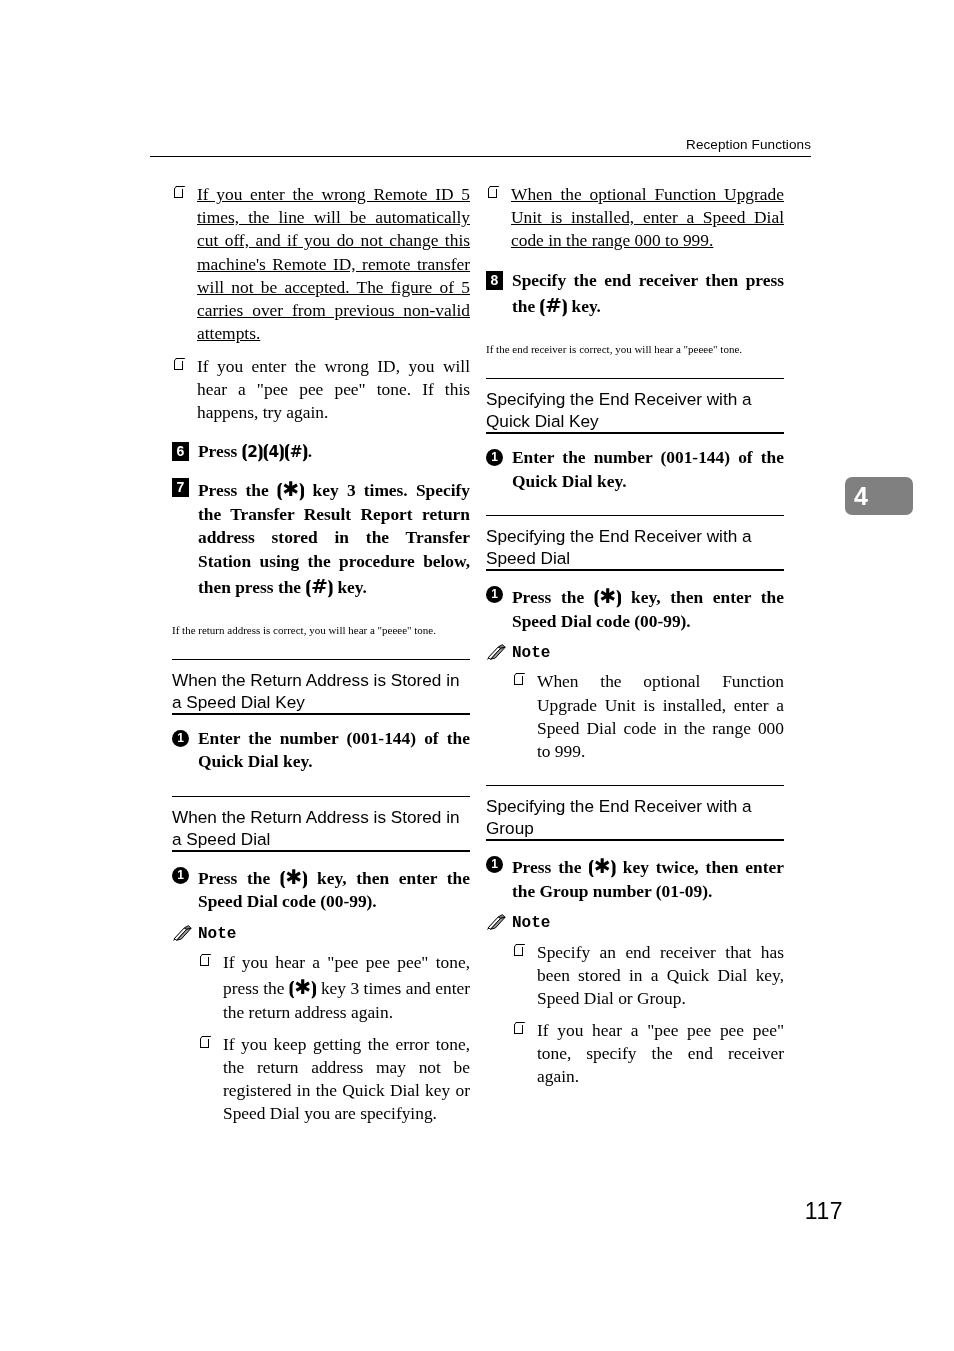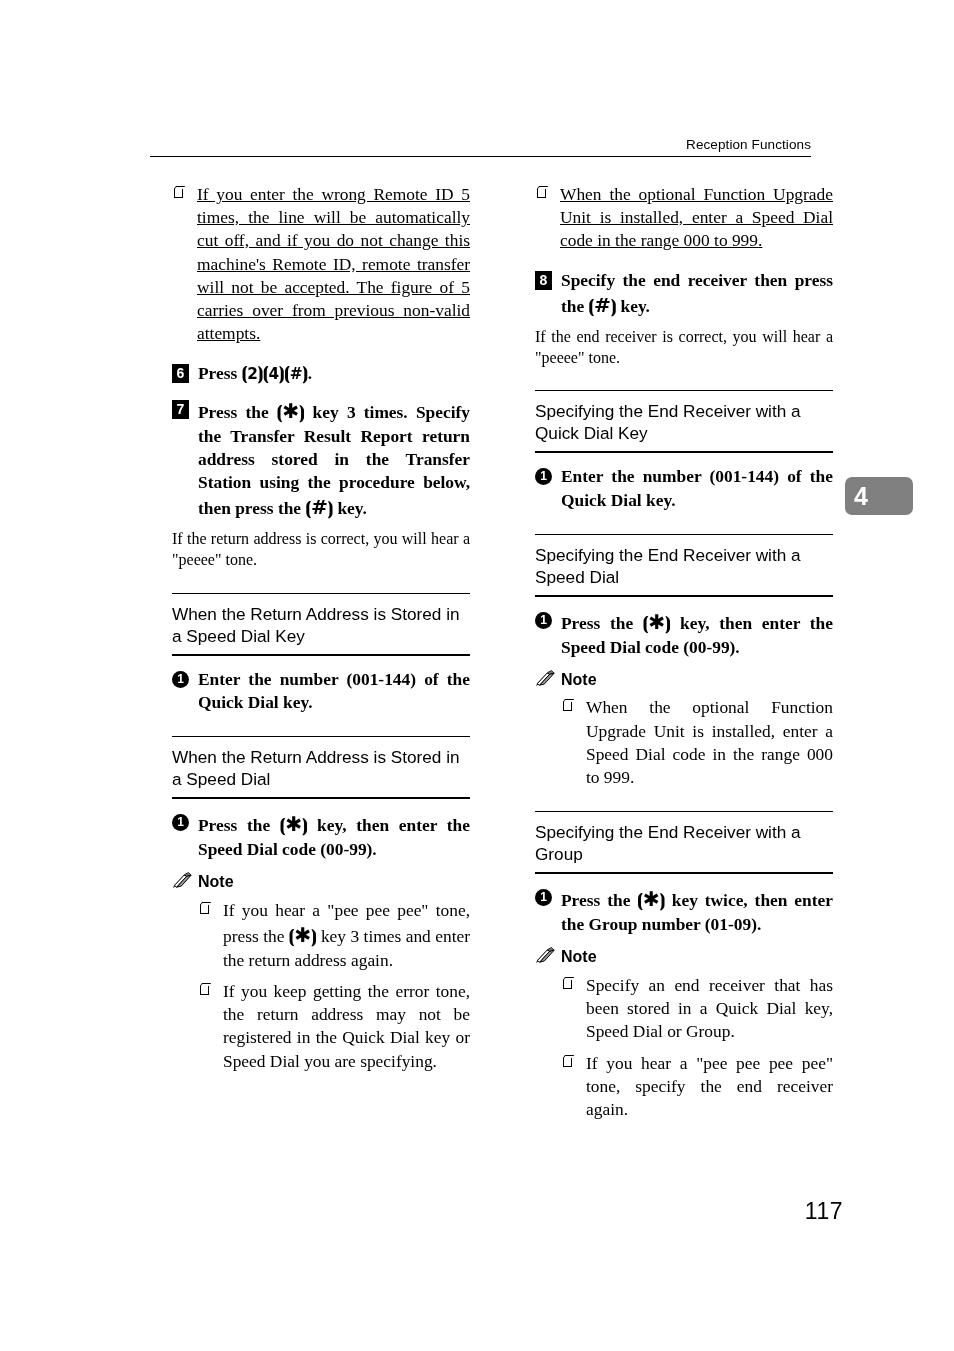--- a/index.html
+++ b/index.html
@@ -76,21 +76,21 @@
     color: #000;
   }
 
   
   .col {
     position: absolute;
     top: 183px;
     width: 298px;
   }
   .col-left  { left: 172px; }
-  .col-right { left: 535px; }
+  .col-right { left: 486px; }
 
   
   .step {
     position: relative;
     padding-left: 26px;
     margin-top: 13px;
     font-weight: 700;
     font-size: 17.4px;
     line-height: 1.33;
     text-align: justify;
@@ -132,24 +132,24 @@
     border-radius: 50%;
     font-family: "Liberation Sans", "DejaVu Sans", sans-serif;
     font-size: 12px;
     font-weight: 700;
     line-height: 17px;
     text-align: center;
   }
 
   
   .step-note {
-    font-size: 16px;
+    font-size: 11px;
     line-height: 1.335;
     text-align: justify;
-    margin-top: 7px;
+    margin-top: 23px;
   }
 
   
   .bullet {
     position: relative;
     padding-left: 25px;
     margin-top: 9px;
     font-size: 17.4px;
     line-height: 1.335;
     text-align: justify;
@@ -176,21 +176,21 @@
     border-top: 1.8px solid #000;
     transform: skewX(-40deg);
     box-sizing: border-box;
   }
 
   
   .note-block { margin-top: 12px; }
   .note-head {
     position: relative;
     padding-left: 26px;
-    font-family: Liberation Sans, sans-serif;
+    font-family: Liberation Mono, monospace;
     font-size: 16px;
     font-weight: 700;
     line-height: 1.1;
     margin-bottom: 5px;
   }
   .note-icon {
     position: absolute;
     left: 0px;
     top: -1px;
     width: 20px;
@@ -209,21 +209,21 @@
   .sect-rule-top {
     border-top: 1.5px solid #000;
     height: 0;
   }
   .sect-title {
     font-family: "Liberation Sans", "DejaVu Sans", sans-serif;
     font-size: 17.2px;
     line-height: 1.28;
     font-weight: 400;
     color: #000;
-    padding: 9px 0 7px 0;
+    padding: 9px 0 0 0;
     text-align: left;
   }
   .sect-rule-bot {
     border-top: 2.6px solid #000;
     height: 0;
     margin-bottom: 12px;
   }
 
   
   .keycap {
@@ -255,20 +255,24 @@
   </div>
 
   <div class="chapter-tab">4</div>
 
   <div class="col col-left">
 
     <div>
       <div class="bullet">
         <span class="bullet-mark"></span>
         <span>If you enter the wrong Remote ID 5 times, the line will be automatically cut off, and if you do not change this machine's Remote ID, remote transfer will not be accepted. The figure of 5 carries over from previous non-valid attempts.</span>
+      </div>
+      <div class="bullet">
+        <span class="bullet-mark"></span>
+        <span>If you enter the wrong ID, you will hear a "pee pee pee" tone. If this happens, try again.</span>
       </div>
     </div>
 
     <div class="step" style="margin-top:16px;">
       <span class="step-badge">6</span>
       <span>Press </span><span class="keycap small"><span class="br">⦗</span><span class="gl">2</span><span class="br">⦘</span><span class="br">⦗</span><span class="gl">4</span><span class="br">⦘</span><span class="br">⦗</span><span class="gl">#</span><span class="br">⦘</span></span><span>.</span>
     </div>
 
     <div class="step">
       <span class="step-badge">7</span>

